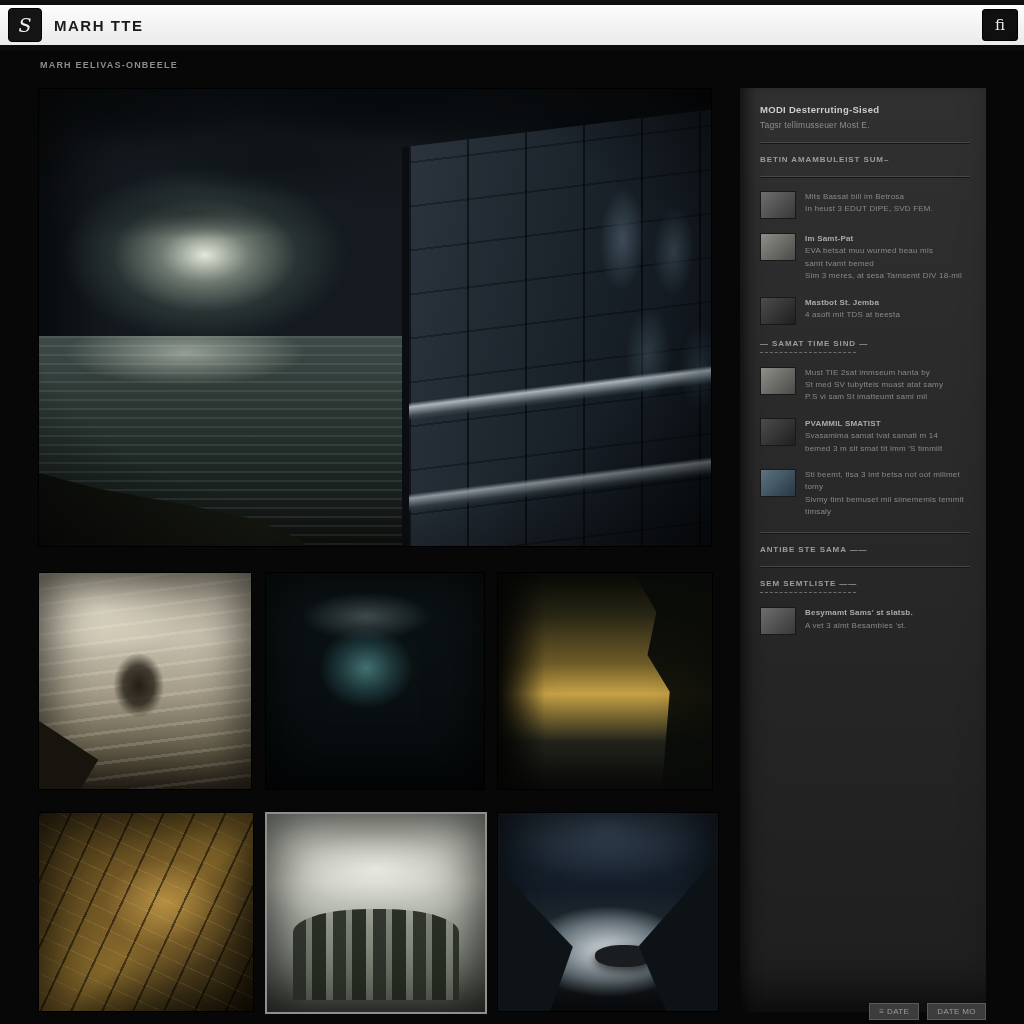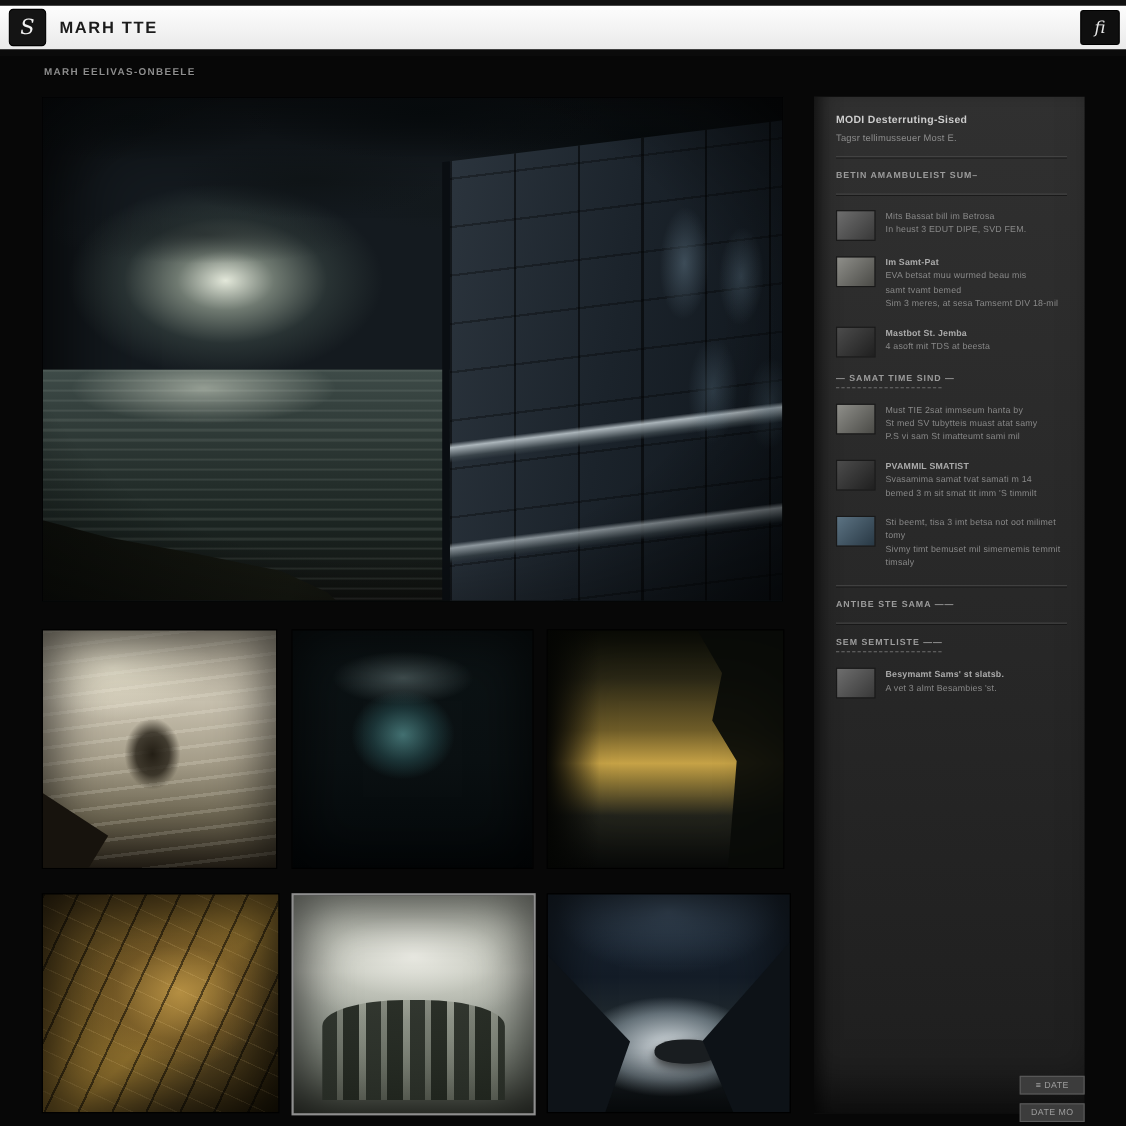--- a/index.html
+++ b/index.html
@@ -31,21 +31,21 @@
   #nav{margin-left:auto;display:flex;align-items:center;gap:30px;margin-right:78px;}
   .nav-link{
     font-size:9px;font-weight:bold;color:#2a2a2a;letter-spacing:.4px;
     border-bottom:2px solid #8a8a8a;padding:1px 4px 2px 4px;cursor:pointer;
     background:rgba(0,0,0,0.03);
   }
   #account-btn{
     position:absolute;right:6px;top:50%;transform:translateY(-50%);
     width:34px;height:30px;background:#0f0f0f;border-radius:3px;border:1px solid #000;
     color:#e8e8e8;display:flex;align-items:center;justify-content:center;
-    font-family:"DejaVu Serif", serif;font-style:italic;font-size:15px;cursor:pointer;
+    font-family:"DejaVu Serif", serif;font-size:15px;cursor:pointer;
   }
 
   
   #section-title{
     position:absolute;left:40px;top:60px;
     font-size:9px;font-weight:bold;letter-spacing:1.2px;color:#8d8d8d;
     text-transform:uppercase;text-shadow:0 1px 0 #000;
   }
 
   
@@ -178,21 +178,21 @@
     background:linear-gradient(135deg,#6e6e6e,#383838);}
   .t-blue{background:linear-gradient(135deg,#5c7383,#283844);}
   .t-dark{background:linear-gradient(135deg,#4c4c4c,#1f1f1f);}
   .t-pale{background:linear-gradient(135deg,#8f8f8a,#4a4a46);}
   .lines{font-size:8px;color:#888;line-height:1.55;letter-spacing:.2px;min-width:0;}
   .lines .name{display:block;color:#aaa;font-weight:bold;}
   .cline{display:block;}
   .cline:empty,.name:empty{display:none;}
 
   
-  #footer-buttons{position:absolute;right:38px;bottom:4px;display:flex;gap:8px;z-index:6;flex-direction:column;}
+  #footer-buttons{position:absolute;right:38px;bottom:4px;display:flex;gap:8px;z-index:6;}
   .fbtn{background:#3c3c3c;color:#9d9d9d;border:1px solid #5a5a5a;
     font-size:8px;padding:3px 9px;letter-spacing:.4px;cursor:pointer;
     font-family:"Liberation Sans", sans-serif;}
 
   
   #page-vignette{position:absolute;inset:0;pointer-events:none;z-index:4;
     background:radial-gradient(ellipse 125% 120% at 50% 42%, transparent 62%, rgba(0,0,0,.55) 100%);}
 </style>
 </head>
 <body>

